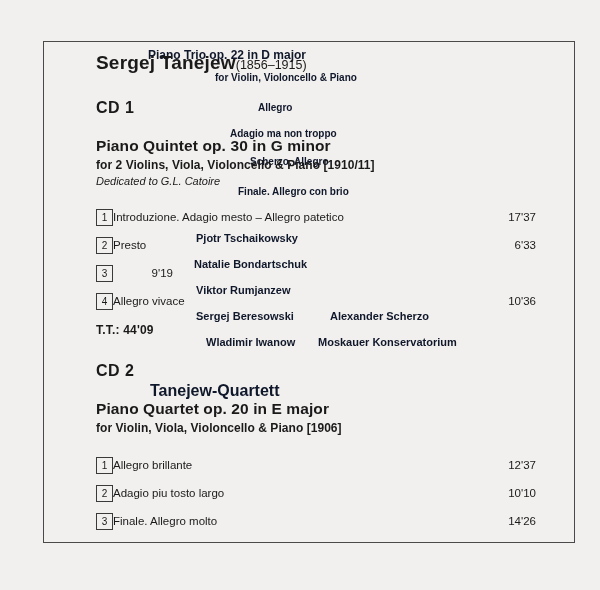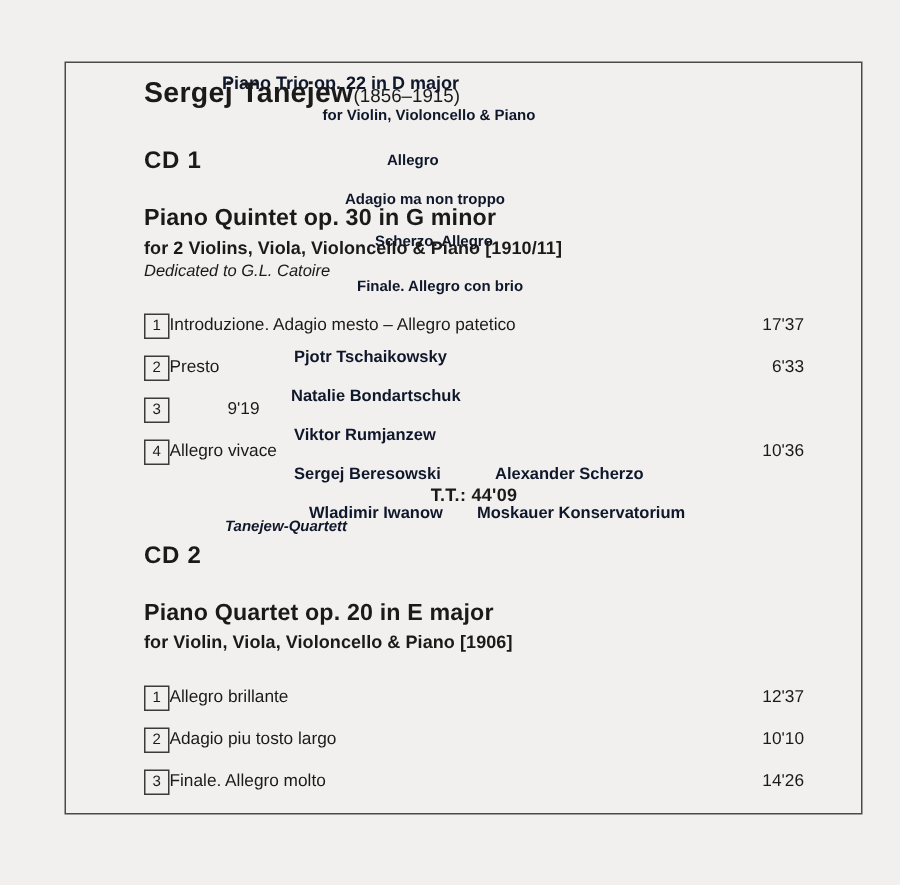--- a/index.html
+++ b/index.html
@@ -124,21 +124,21 @@
     overflow: hidden;
   }
   .track-time {
     font-size: 11.5px;
     text-align: right;
     flex: 0 0 auto;
     width: 60px;
   }
 
   .total-row {
-    text-align: center;
+    text-align: left;
     font-size: 12px;
     font-weight: bold;
     margin-top: 8px;
     padding-right: 0px;
     letter-spacing: 0.2px;
   }
 </style>
 </head>
 <body>
 
@@ -147,21 +147,21 @@
   <div class="ghost" style="left:215px; top:72px; font-size:10px;">for Violin, Violoncello &amp; Piano</div>
   <div class="ghost" style="left:258px; top:102px; font-size:10px;">Allegro</div>
   <div class="ghost" style="left:230px; top:128px; font-size:10px;">Adagio ma non troppo</div>
   <div class="ghost" style="left:250px; top:156px; font-size:10px;">Scherzo. Allegro</div>
   <div class="ghost" style="left:238px; top:186px; font-size:10px;">Finale. Allegro con brio</div>
   <div class="ghost" style="left:196px; top:232px; font-size:11px;">Pjotr Tschaikowsky</div>
   <div class="ghost" style="left:194px; top:258px; font-size:11px;">Natalie Bondartschuk</div>
   <div class="ghost" style="left:196px; top:284px; font-size:11px;">Viktor Rumjanzew</div>
   <div class="ghost" style="left:196px; top:310px; font-size:11px;">Sergej Beresowski</div>
   <div class="ghost" style="left:206px; top:336px; font-size:11px;">Wladimir Iwanow</div>
-  <div class="ghost" style="left:150px; top:346px; font-size:10px;font-style:italic;">Tanejew-Quartett</div>
+  <div class="ghost" style="left:150px; top:382px; font-size:16px;">Tanejew-Quartett</div>
   <div class="ghost" style="left:330px; top:310px; font-size:11px;">Alexander Scherzo</div>
   <div class="ghost" style="left:318px; top:336px; font-size:11px;text-align:center;">Moskauer Konservatorium</div>
 </div>
 
 <div class="page">
   <div class="frame"></div>
 
   <div class="content">
 
     <div class="composer">

